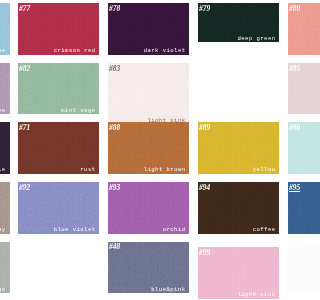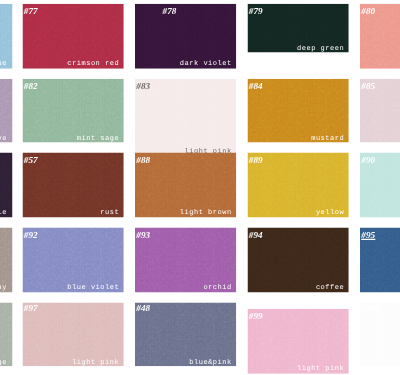--- a/index.html
+++ b/index.html
@@ -51,21 +51,21 @@
       <div class="weave"></div>
       <div class="lbl" style="color: rgb(255, 255, 255);">#77</div>
       <div class="nm" style="color: rgb(255, 255, 255);">crimson red</div>
     </div>
     <div class="cell" style="left: 108.2px; top: 3px; width: 81.3px; height: 51.7px;">
       <div class="swatch" style="background: rgb(53, 20, 57);"></div>
       <svg class="tex">
         <rect width="100%" height="100%" filter="url(#weave)"></rect>
       </svg>
       <div class="weave"></div>
-      <div class="lbl" style="color: rgb(255, 255, 255); margin-left: 21px;">#78</div>
+      <div class="lbl" style="color: rgb(255, 255, 255);">#78</div>
       <div class="nm" style="color: rgb(255, 255, 255);">dark violet</div>
     </div>
     <div class="cell" style="left: 198.2px; top: 3px; width: 81.3px; height: 39px;">
       <div class="swatch" style="background: rgb(19, 38, 34);"></div>
       <svg class="tex">
         <rect width="100%" height="100%" filter="url(#weave)"></rect>
       </svg>
       <div class="weave"></div>
       <div class="lbl" style="color: rgb(255, 255, 255);">#79</div>
       <div class="nm" style="color: rgb(255, 255, 255);">deep green</div>
@@ -97,29 +97,20 @@
     </div>
     <div class="cell" style="left: 108.2px; top: 62.65px; width: 81.3px; height: 62px;">
       <div class="swatch" style="background: rgb(245, 235, 234);"></div>
       <svg class="tex">
         <rect width="100%" height="100%" filter="url(#weave)"></rect>
       </svg>
       <div class="weave"></div>
       <div class="lbl" style="color: rgb(110, 106, 106);">#83</div>
       <div class="nm" style="color: rgb(110, 106, 106);">light pink</div>
     </div>
-    <div class="cell" style="left: 198.2px; top: 62.65px; width: 81.3px; height: 51.7px;">
-      <div class="swatch" style="background: rgb(201, 136, 29);"></div>
-      <svg class="tex">
-        <rect width="100%" height="100%" filter="url(#weave)"></rect>
-      </svg>
-      <div class="weave"></div>
-      <div class="lbl" style="color: rgb(255, 255, 255);">#84</div>
-      <div class="nm" style="color: rgb(255, 255, 255);">mustard</div>
-    </div>
     <div class="cell" style="left: 288.2px; top: 62.65px; width: 81.3px; height: 51.7px;">
       <div class="swatch" style="background: rgb(228, 209, 214);"></div>
       <svg class="tex">
         <rect width="100%" height="100%" filter="url(#weave)"></rect>
       </svg>
       <div class="weave"></div>
       <div class="lbl" style="color: rgb(255, 255, 255);">#85</div>
     </div>
     <div class="cell" style="left: -71.8px; top: 122.3px; width: 81.3px; height: 51.7px;">
       <div class="swatch" style="background: rgb(45, 31, 52);"></div>
@@ -128,21 +119,21 @@
       </svg>
       <div class="weave"></div>
       <div class="nm" style="color: rgb(255, 255, 255);">dark purple</div>
     </div>
     <div class="cell" style="left: 18.2px; top: 122.3px; width: 81.3px; height: 51.7px;">
       <div class="swatch" style="background: rgb(113, 52, 39);"></div>
       <svg class="tex">
         <rect width="100%" height="100%" filter="url(#weave)"></rect>
       </svg>
       <div class="weave"></div>
-      <div class="lbl" style="color: rgb(255, 255, 255);">#57</div>
+      <div class="lbl" style="color: rgb(255, 255, 255);">#71</div>
       <div class="nm" style="color: rgb(255, 255, 255);">rust</div>
     </div>
     <div class="cell" style="left: 108.2px; top: 122.3px; width: 81.3px; height: 51.7px;">
       <div class="swatch" style="background: rgb(179, 105, 55);"></div>
       <svg class="tex">
         <rect width="100%" height="100%" filter="url(#weave)"></rect>
       </svg>
       <div class="weave"></div>
       <div class="lbl" style="color: rgb(255, 255, 255); text-align: center;">#88</div>
       <div class="nm" style="color: rgb(255, 255, 255);">light brown</div>
@@ -207,29 +198,20 @@
       <div class="weave"></div>
       <div class="lbl" style="color: rgb(255, 255, 255); text-decoration: underline;">#95</div>
     </div>
     <div class="cell" style="left: -71.8px; top: 241.6px; width: 81.3px; height: 51.7px;">
       <div class="swatch" style="background: rgb(166, 177, 165);"></div>
       <svg class="tex">
         <rect width="100%" height="100%" filter="url(#weave)"></rect>
       </svg>
       <div class="weave"></div>
       <div class="nm" style="color: rgb(255, 255, 255);">sage</div>
-    </div>
-    <div class="cell" style="left: 18.2px; top: 241.6px; width: 81.3px; height: 51.7px;">
-      <div class="swatch" style="background: rgb(222, 187, 186);"></div>
-      <svg class="tex">
-        <rect width="100%" height="100%" filter="url(#weave)"></rect>
-      </svg>
-      <div class="weave"></div>
-      <div class="lbl" style="color: rgb(255, 255, 255);">#97</div>
-      <div class="nm" style="color: rgb(255, 255, 255);">light pink</div>
     </div>
     <div class="cell" style="left: 108.2px; top: 241.6px; width: 81.3px; height: 51.7px;">
       <div class="swatch" style="background: rgb(106, 112, 139);"></div>
       <svg class="tex">
         <rect width="100%" height="100%" filter="url(#weave)"></rect>
       </svg>
       <div class="weave"></div>
       <div class="lbl" style="color: rgb(255, 255, 255);">#48</div>
       <div class="nm" style="color: rgb(255, 255, 255);">blue&amp;pink</div>
     </div>

